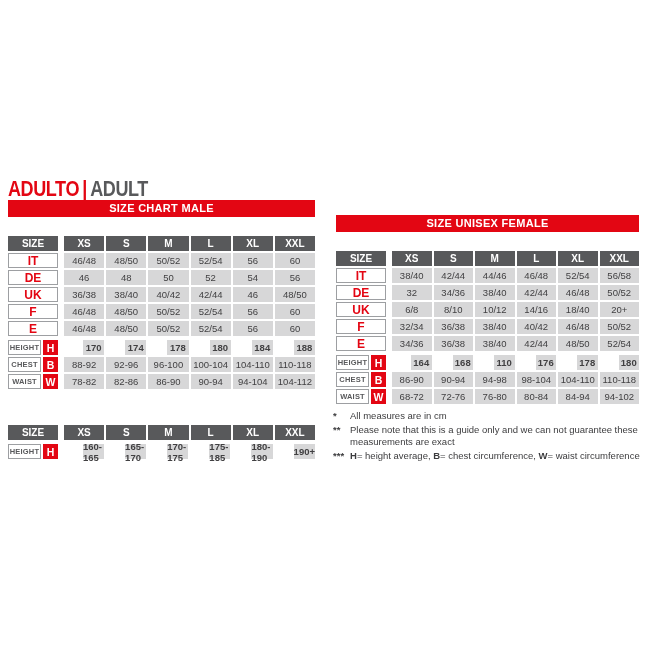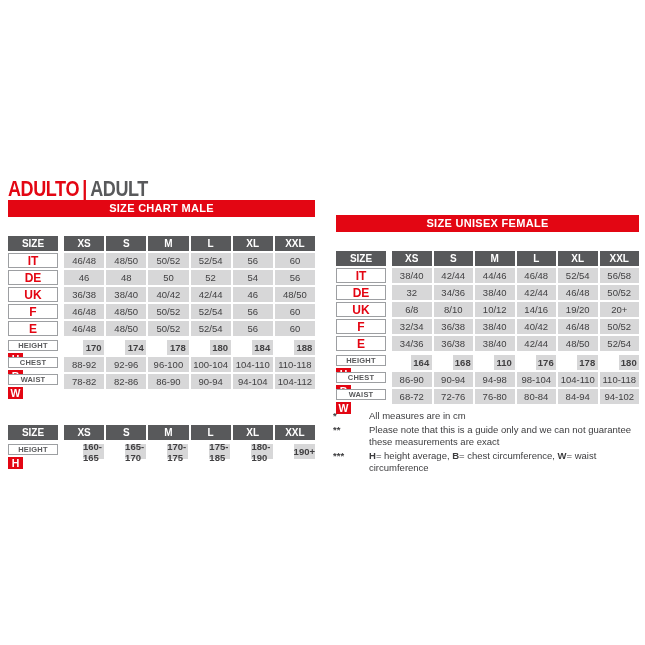--- a/index.html
+++ b/index.html
@@ -34,38 +34,38 @@
   .lb {
     width:50px; height:15px; background:#fff; border:1px solid var(--bdr);
     color:var(--red); font-weight:bold; font-size:12px;
     display:flex; align-items:center; justify-content:center;
   }
   .vc {
     height:15px; background:var(--cell); color:var(--txt); font-size:9.5px;
     display:flex; align-items:center; justify-content:center;
   }
   .bv { font-weight:bold;margin-left:19px; }
-  .mlab { width:50px; height:15px; display:flex; gap:2px;flex-direction:column; }
+  .mlab { width:50px; height:15px; display:flex; gap:2px; }
   .mbox {
     flex:1; background:#fff; border:1px solid var(--bdr); color:var(--hdr);
     font-weight:bold; font-size:7.5px; letter-spacing:0.2px;
     display:flex; align-items:center; justify-content:center;
   }
   .badge {
     width:15px; height:15px; background:var(--red); color:#fff;
     font-weight:bold; font-size:10.5px;
     display:flex; align-items:center; justify-content:center;
   }
   .footnotes {
     position:absolute; left:333px; top:410px; width:310px;
     font-size:9.5px; color:#3c3c3e; line-height:12.5px;
   }
   .fn { display:flex; margin-bottom:1px; }
   .fn .mk { width:17px; font-weight:bold; flex-shrink:0; }
-  .fn .tx { flex:1;margin-left:19px; }
+  .fn .tx { flex:1; }
 </style>
 </head>
 <body>
 
 <div class="page" style="--red: #e30613; --hdr: #58595b; --cell: #d7d7d8; --txt: #414042;">
 
   <div class="title">
     <span class="t-red">ADULTO</span><span class="t-sep">|</span><span class="t-gray">ADULT</span>
   </div>
 
@@ -171,21 +171,21 @@
         <div class="vc">34/36</div>
         <div class="vc">38/40</div>
         <div class="vc">42/44</div>
         <div class="vc">46/48</div>
         <div class="vc">50/52</div>
         <div class="lb">UK</div>
         <div class="vc">6/8</div>
         <div class="vc">8/10</div>
         <div class="vc">10/12</div>
         <div class="vc">14/16</div>
-        <div class="vc">19/20</div>
+        <div class="vc">18/40</div>
         <div class="vc">20+</div>
         <div class="lb">F</div>
         <div class="vc">32/34</div>
         <div class="vc">36/38</div>
         <div class="vc">38/40</div>
         <div class="vc">40/42</div>
         <div class="vc">46/48</div>
         <div class="vc">50/52</div>
         <div class="lb">E</div>
         <div class="vc">34/36</div>

